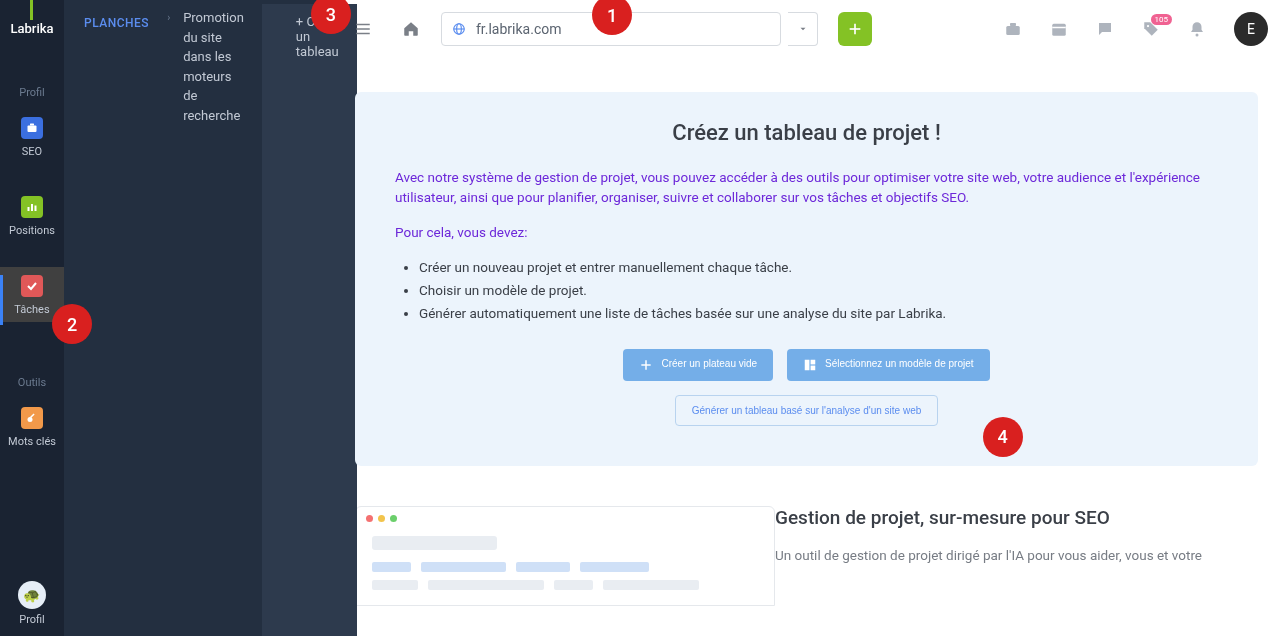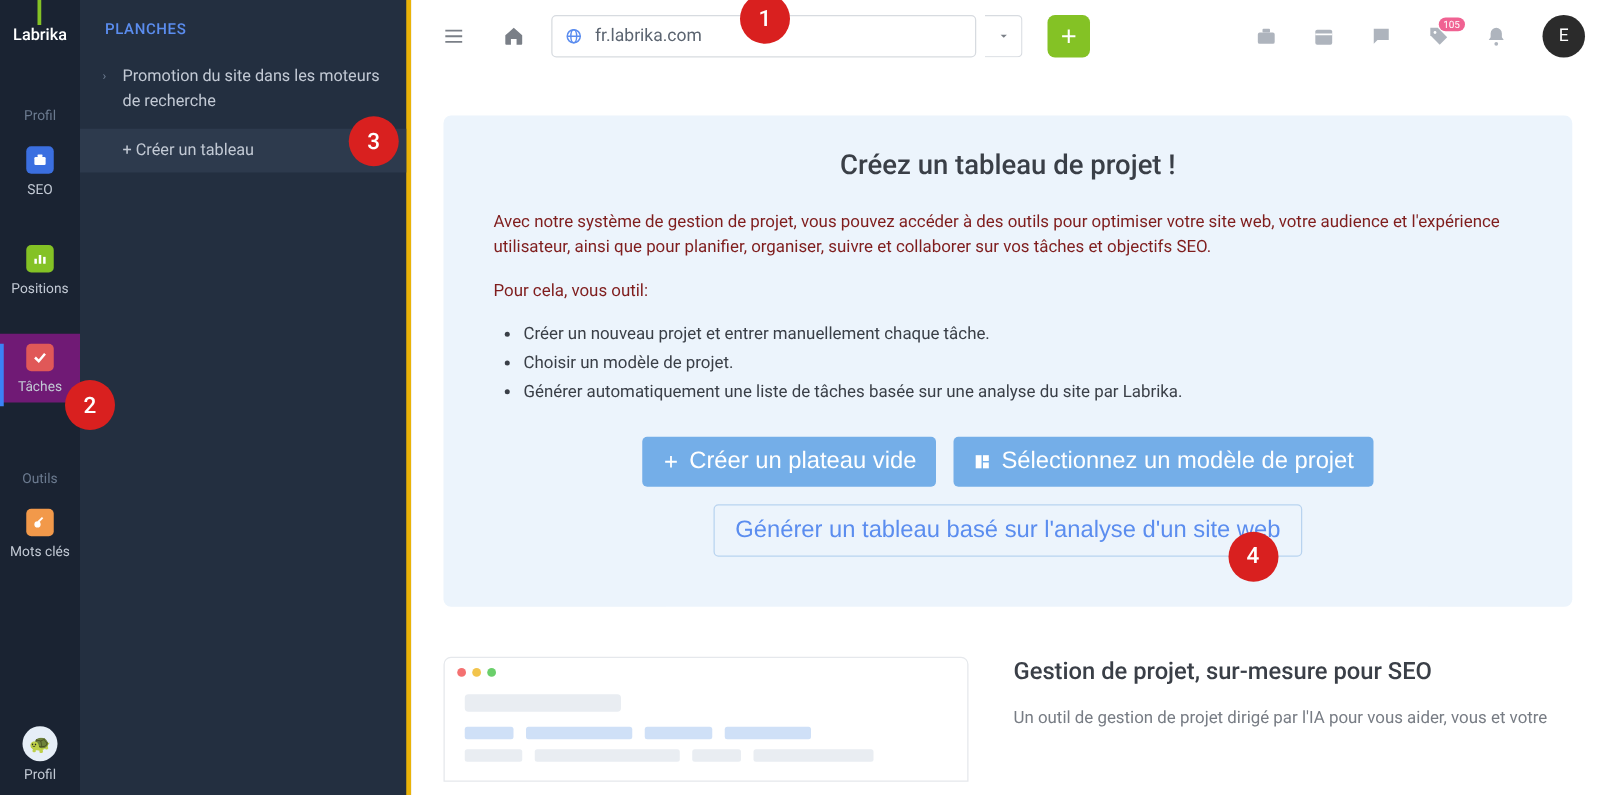--- a/index.html
+++ b/index.html
@@ -34,42 +34,42 @@
   .rail .nav-item {
     width: 64px; display: flex; flex-direction: column; align-items: center;
     padding: 8px 0 6px; font-size: 11px; color: #c2c9d4; cursor: pointer;
     margin-bottom: 24px;
   }
   .rail .nav-item .icon-box {
     width: 22px; height: 22px; border-radius: 4px; display: flex; align-items: center; justify-content: center;
     margin-bottom: 6px; font-size: 13px; color: #fff;
   }
   .rail .nav-item.active {
-    background: #701a75;
+    background: #404040;
   }
   .rail .nav-item.active::before {
     content:""; position:absolute; left:0; width:3px; height:50px; background:#3b82f6;
   }
   .rail .footer-item {
     position: absolute; bottom: 10px; width: 64px; display:flex; flex-direction:column; align-items:center;
     font-size: 11px; color:#c2c9d4;
   }
   .rail .avatar {
     width: 28px; height: 28px; border-radius: 50%; background: #e6eef7;
     display:flex; align-items:center; justify-content:center; font-size: 14px;
     margin-bottom: 4px;
   }
 
   
   .sub {
     width: 265px;
     background: #232f40;
     color: #c2c9d4;
     flex-shrink: 0;
-    display: flex; flex-direction: column;
+    display: flex; 
     border-right: 4px solid #eab308;
   }
   .sub .sub-header {
     padding: 16px 0 14px 20px;
     font-size: 12px; letter-spacing: .5px;
     color: #5b8def;
     font-weight: 500;
   }
   .sub .tree-item {
     padding: 8px 18px 8px 34px;
@@ -142,34 +142,34 @@
   .card {
     background: #ecf4fc;
     border-radius: 6px;
     padding: 28px 40px 40px;
     margin: 24px 0 40px;
   }
   .card h1 {
     text-align: center; font-size: 22px; font-weight: 500; color: #3a3f47;
     margin-bottom: 22px;
   }
-  .card p { font-size: 13.5px; color: #7f1d1d; margin-bottom: 14px; line-height:1.5; }
+  .card p { font-size: 13.5px; color: #6d28d9; margin-bottom: 14px; line-height:1.5; }
   .card ul { margin: 4px 0 24px 24px; }
   .card li { font-size: 13.5px; color: #3a3f47; line-height: 1.7; }
   .btn-row { display:flex; justify-content:center; gap: 14px; flex-wrap: wrap; }
   .btn {
     background: #74aee8; color: #fff; border: none; border-radius: 4px;
-    padding: 9px 16px; font-size: 19px; cursor: pointer;
-    display:inline-flex; align-items:center; gap: 8px;
+    padding: 9px 16px; font-size: 10px; cursor: pointer;
+    display:inline-flex; gap: 8px;
   }
   .btn.outline {
     background: transparent; color: #5b8def; border: 1px solid #b8d3ef;
   }
   .btn-row.second { margin-top: 14px; }
-  .page2-row { display:flex; gap: 36px; align-items:flex-start; }
+  .page2-row { display:flex; align-items:flex-start; }
   .browser-mock {
     width: 420px; height: 100px; border: 1px solid #e5e8ec; border-radius: 6px 6px 0 0;
     background: #fff; overflow: hidden;
   }
   .browser-mock .dots { padding: 8px 10px; display:flex; gap:5px;}
   .browser-mock .dots span { width:7px; height:7px; border-radius:50%; display:inline-block;}
   .browser-mock .dots span:nth-child(1){background:#f47171;}
   .browser-mock .dots span:nth-child(2){background:#f2c44c;}
   .browser-mock .dots span:nth-child(3){background:#6bcf6b;}
   .browser-mock .bar { margin: 6px 16px 12px; height: 14px; background:#e9edf2; border-radius:3px; width: 30%;}
@@ -332,21 +332,21 @@
     </div>
     <div class="user-avatar">
       <span>E</span>
     </div>
   </div>
 
   <div class="content">
     <div class="card rel">
       <h1>Créez un tableau de projet !</h1>
       <p>Avec notre système de gestion de projet, vous pouvez accéder à des outils pour optimiser votre site web, votre audience et l'expérience utilisateur, ainsi que pour planifier, organiser, suivre et collaborer sur vos tâches et objectifs SEO.</p>
-      <p>Pour cela, vous outil:</p>
+      <p>Pour cela, vous devez:</p>
       <ul>
         <li>Créer un nouveau projet et entrer manuellement chaque tâche.</li>
         <li>Choisir un modèle de projet.</li>
         <li>Générer automatiquement une liste de tâches basée sur une analyse du site par Labrika.</li>
       </ul>
       <div class="btn-row">
         <button class="btn">
           <span>
             <svg width="14" height="14" viewBox="0 0 24 24" fill="none" stroke="white" stroke-width="2.5">
                 <line x1="12" y1="4" x2="12" y2="20"></line>

